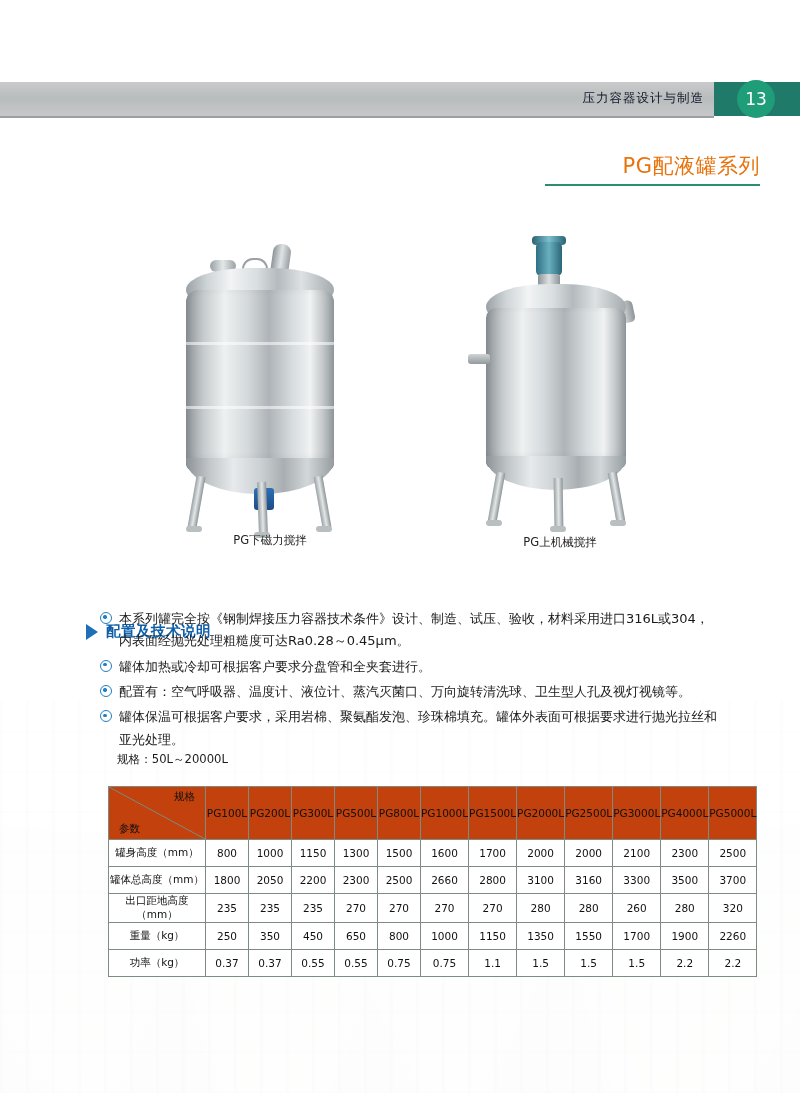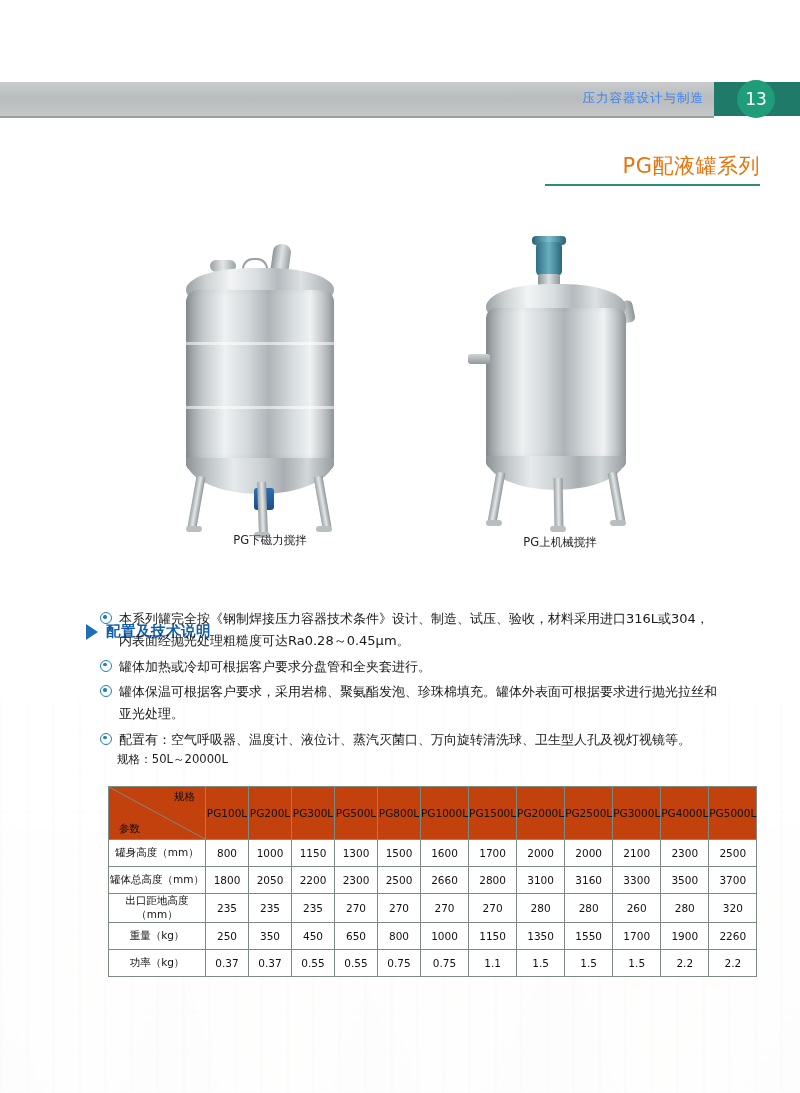--- a/index.html
+++ b/index.html
@@ -62,21 +62,21 @@
     position: absolute;
     right: 0; top: 82px;
     width: 86px; height: 34px;
     background: #1f7a6a;
     z-index: 4;
   }
   .header-title {
     position: absolute;
     right: 96px; top: 90px;
     font-size: 12.5px;
-    color: #3b82f6;
+    color: #0f172a;
     letter-spacing: 1px;
     z-index: 5;
     white-space: nowrap;
   }
   .page-number-circle {
     position: absolute;
     right: 25px; top: 80px;
     width: 38px; height: 38px;
     border-radius: 50%;
     background: #1f9c78;
@@ -423,25 +423,25 @@
   <div class="bullet-row">
     <span class="bullet-mark"></span>
     <span class="bullet-text">本系列罐完全按《钢制焊接压力容器技术条件》设计、制造、试压、验收，材料采用进口316L或304，内表面经抛光处理粗糙度可达Ra0.28～0.45μm。</span>
   </div>
   <div class="bullet-row">
     <span class="bullet-mark"></span>
     <span class="bullet-text">罐体加热或冷却可根据客户要求分盘管和全夹套进行。</span>
   </div>
   <div class="bullet-row">
     <span class="bullet-mark"></span>
-    <span class="bullet-text">罐体保温可根据客户要求，采用岩棉、聚氨酯发泡、珍珠棉填充。罐体外表面可根据要求进行抛光拉丝和亚光处理。</span>
+    <span class="bullet-text">配置有：空气呼吸器、温度计、液位计、蒸汽灭菌口、万向旋转清洗球、卫生型人孔及视灯视镜等。</span>
   </div>
   <div class="bullet-row">
     <span class="bullet-mark"></span>
-    <span class="bullet-text">配置有：空气呼吸器、温度计、液位计、蒸汽灭菌口、万向旋转清洗球、卫生型人孔及视灯视镜等。</span>
+    <span class="bullet-text">罐体保温可根据客户要求，采用岩棉、聚氨酯发泡、珍珠棉填充。罐体外表面可根据要求进行抛光拉丝和亚光处理。</span>
   </div>
 </div>
 
 <div class="spec-line">规格：50L～20000L</div>
 
 <div class="spec-table-wrap">
   <table class="spec">
     <thead>
       <tr>
         <th class="hdr-corner" rowspan="1">

